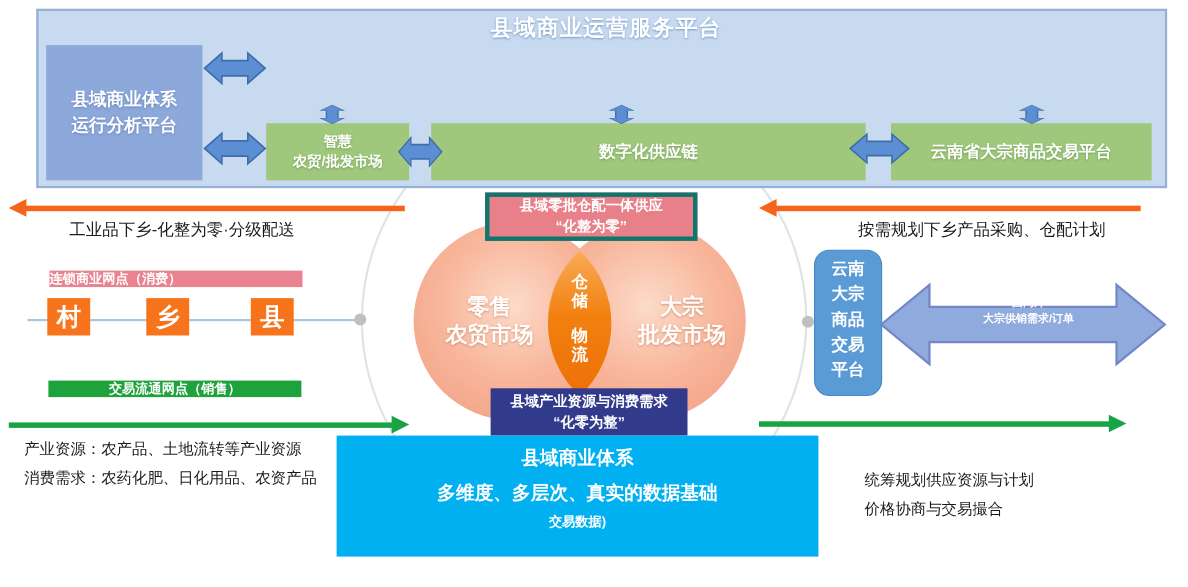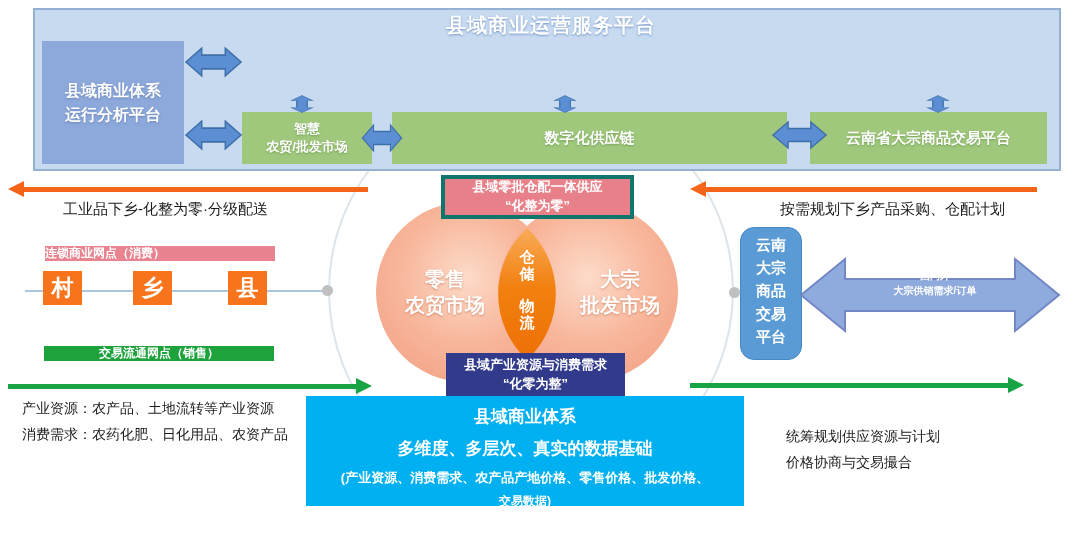--- a/index.html
+++ b/index.html
@@ -172,20 +172,19 @@
     <div>国内外</div>
     <div>大宗供销需求/订单</div>
   </div>
 
   <div class="abs side-text" style="left:22px;top:400px;">产业资源：农产品、土地流转等产业资源</div>
   <div class="abs side-text" style="left:22px;top:426px;">消费需求：农药化肥、日化用品、农资产品</div>
 
   <div class="abs ctr cyan-box wt" style="justify-content:flex-start;">
     <div class="cyan-l1">县域商业体系</div>
     <div class="cyan-l2">多维度、多层次、真实的数据基础</div>
-    <div class="cyan-l3">(产业资源、消费需求、农产品产地价格、零售价格、批发价格、</div>
     <div class="cyan-l4">交易数据)</div>
   </div>
 
   <div class="abs side-text" style="left:786px;top:428px;">统筹规划供应资源与计划</div>
   <div class="abs side-text" style="left:786px;top:454px;">价格协商与交易撮合</div>
 
 </div>
 
 </body></html>

